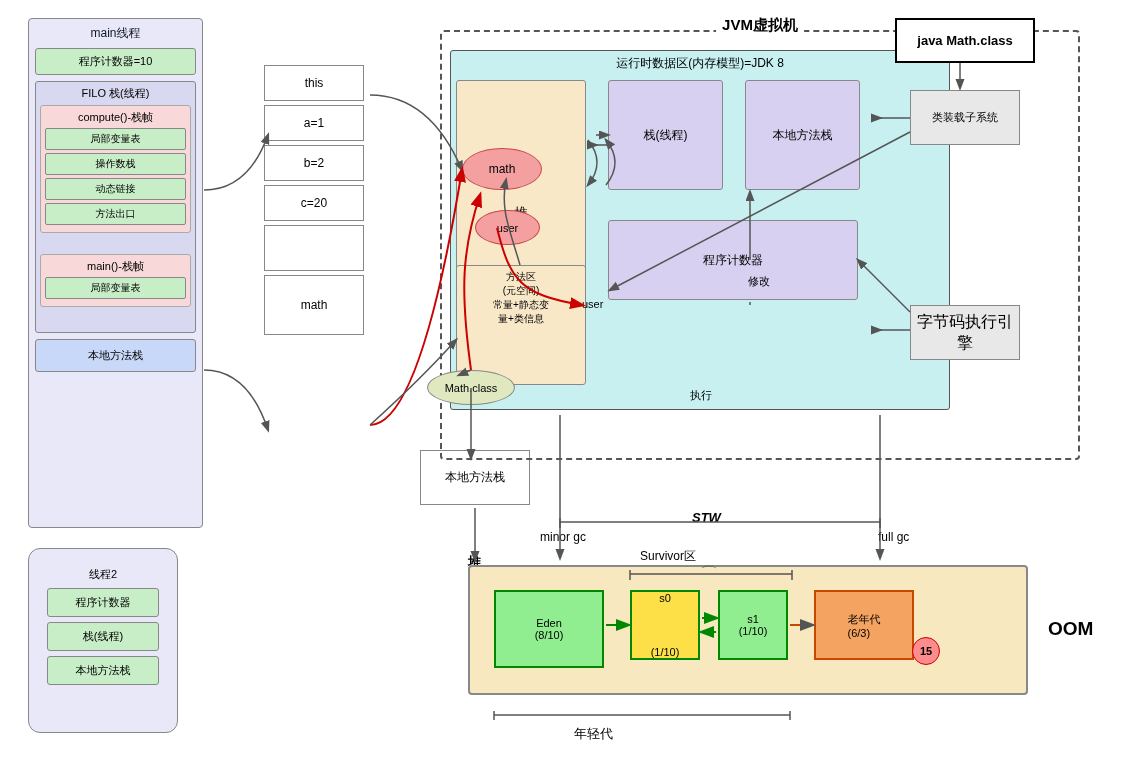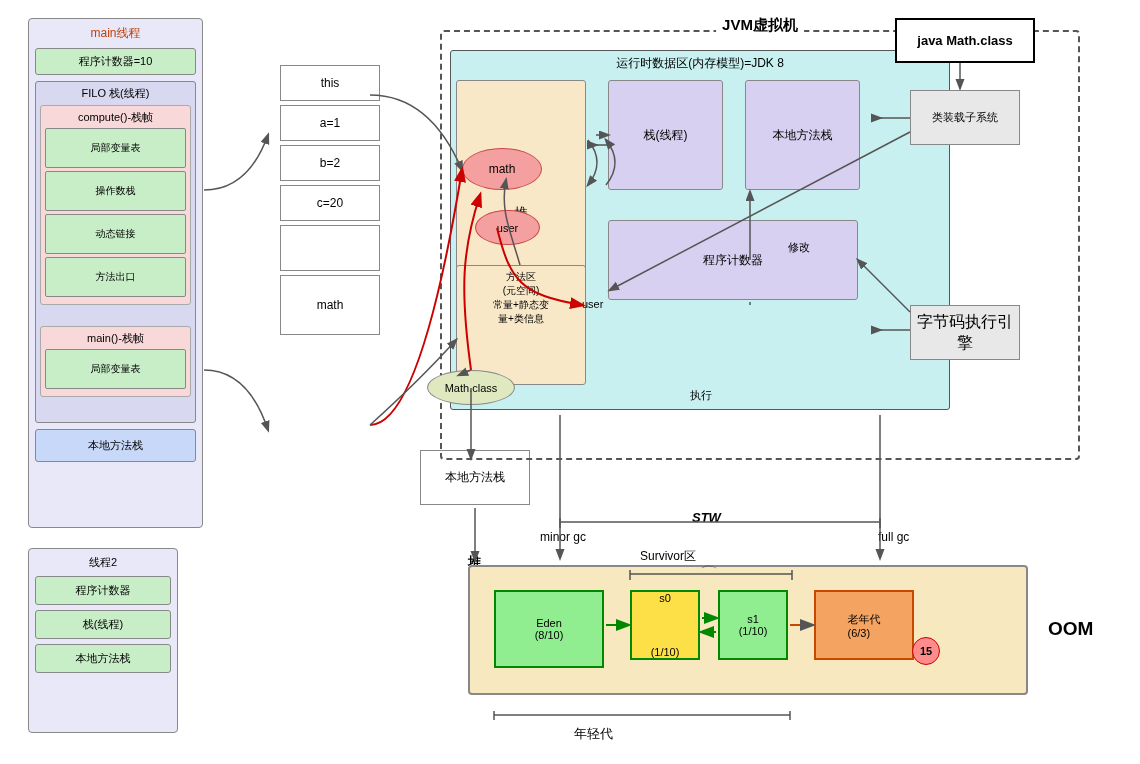--- a/index.html
+++ b/index.html
@@ -20,21 +20,21 @@
       width: 175px; height: 510px;
       border: 1.5px solid #888;
       border-radius: 4px;
       background: #e8e8f8;
       padding: 6px;
     }
     .main-thread-title {
       text-align: center;
       font-size: 12px;
       margin-bottom: 6px;
-      color: #c2410c;
+      color: #0f172a;
     }
     .program-counter-box {
       background: #c8eec8;
       border: 1px solid #888;
       border-radius: 3px;
       text-align: center;
       padding: 5px 4px;
       margin-bottom: 6px;
       font-size: 11px;
     }
@@ -61,62 +61,62 @@
       text-align: center;
       font-size: 11px;
       color: #000;
       margin-bottom: 3px;
     }
     .stack-frame-item {
       background: #c8eec8;
       border: 1px solid #888;
       border-radius: 2px;
       text-align: center;
-      padding: 12px 2px;
+      padding: 3px 2px;
       margin-bottom: 3px;
       font-size: 10px;
     }
     .native-method-box {
       background: #c8d8f8;
       border: 1px solid #888;
       border-radius: 3px;
       text-align: center;
       padding: 8px 4px;
       font-size: 11px;
     }
 
     
     .thread2 {
       position: absolute;
       left: 28px; top: 548px;
       width: 150px; height: 185px;
       border: 1.5px solid #888;
-      border-radius: 4px;
+      border-radius: 12px;
       background: #e8e8f8;
-      padding: 6px;
+      padding: 18px;
     }
     .thread2-title {
       text-align: center;
       font-size: 11px;
       margin-bottom: 6px;
     }
     .thread2-item {
       background: #c8eec8;
       border: 1px solid #888;
       border-radius: 3px;
       text-align: center;
       padding: 6px 4px;
       margin-bottom: 5px;
       font-size: 11px;
     }
 
     
     .local-var-col {
       position: absolute;
-      left: 280px; top: 65px;
+      left: 264px; top: 65px;
       width: 100px;
     }
     .lv-item {
       border: 1.5px solid #888;
       background: #fff;
       text-align: center;
       padding: 10px 4px;
       margin-bottom: 4px;
       font-size: 12px;
     }
@@ -402,23 +402,22 @@
       left: 878px; top: 530px;
       font-size: 12px;
     }
     .survivor-label {
       position: absolute;
       left: 640px; top: 548px;
       font-size: 12px;
     }
     .xiugai-label {
       position: absolute;
-      left: 748px; top: 240px;
-      font-size: 11px;
-      margin-left: 40px;
+      left: 748px; top: 274px;
+      font-size: 11px;
     }
     .zhixing-label {
       position: absolute;
       left: 690px; top: 388px;
       font-size: 11px;
     }
 
     
     .math-ellipse {
       position: absolute;

